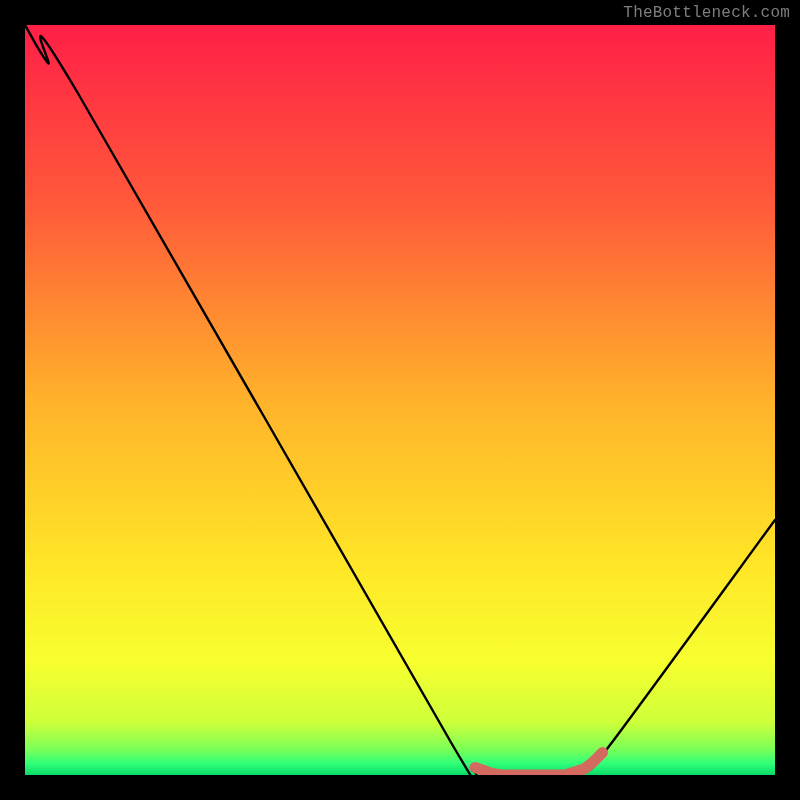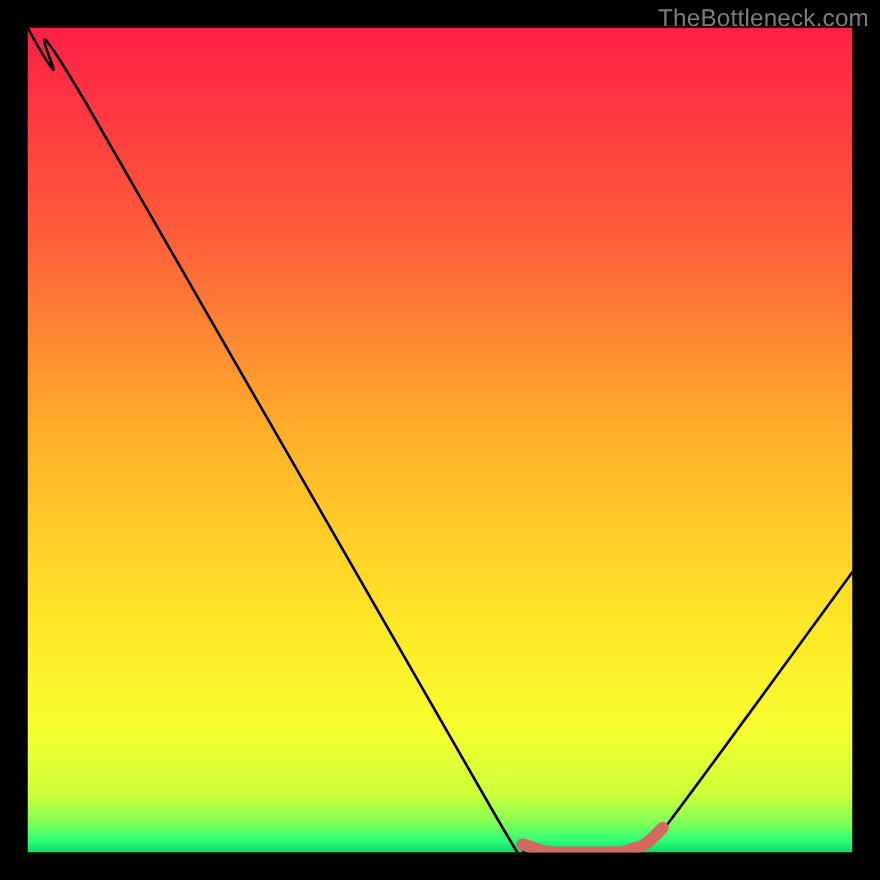--- a/index.html
+++ b/index.html
@@ -23,22 +23,22 @@
     left: 25px;
     top: 25px;
     width: 750px;
     height: 750px;
   }
   svg { display: block; }
   .watermark {
     position: absolute;
     top: 4px;
     right: 10px;
-    font-family: Liberation Sans, sans-serif;
-    font-size: 22px;
+    font-family: Liberation Mono, monospace;
+    font-size: 16px;
     color: #7d7d7d;
     letter-spacing: 0.2px;
     user-select: none;
   }
 </style>
 </head>
 <body>
 
 <div class="frame">
 

